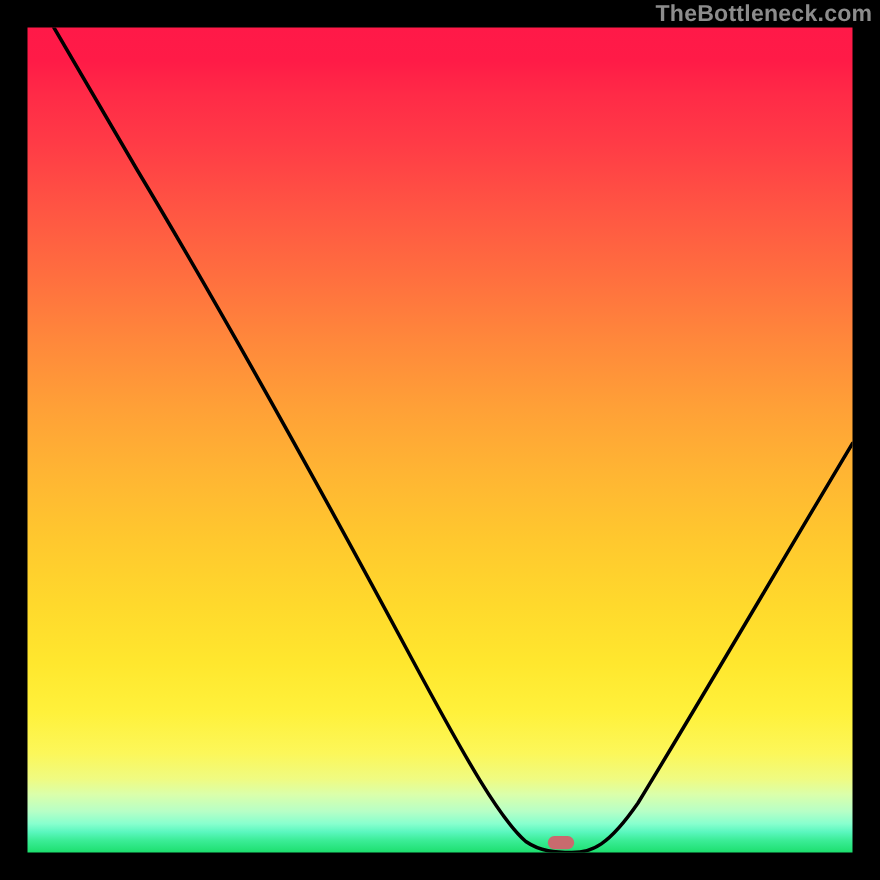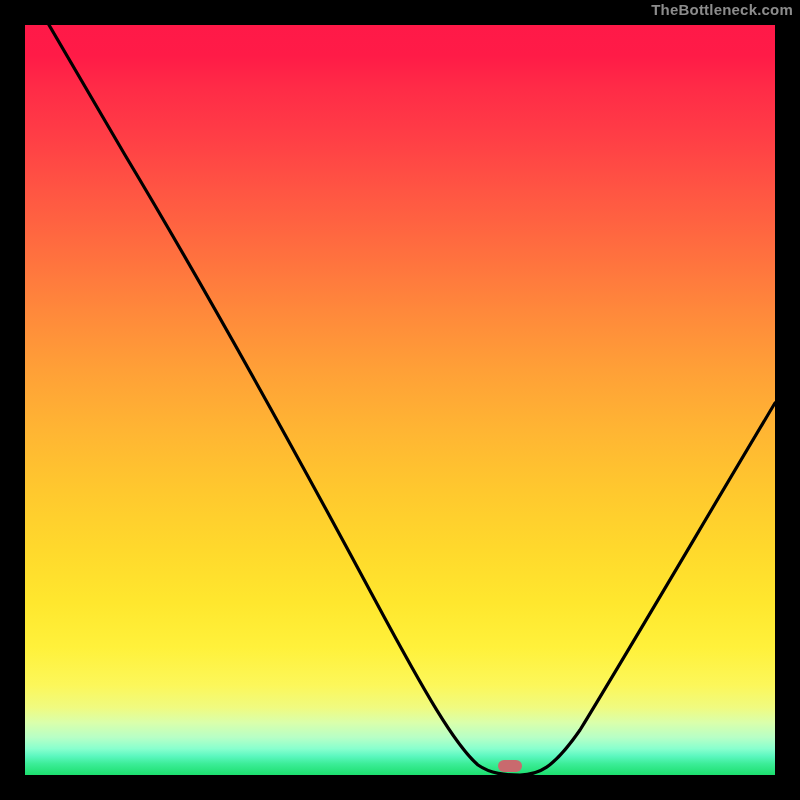--- a/index.html
+++ b/index.html
@@ -62,21 +62,21 @@
     height: 12px;
     border-radius: 6px;
     background: #c96a6e;
     transform: translate(-50%, -50%);
   }
   .watermark {
     position: absolute;
     top: 1px;
     right: 7px;
     font-family: Arial, Helvetica, sans-serif;
-    font-size: 15px;
+    font-size: 21px;
     font-weight: 600;
     color: #8c8c8c;
     letter-spacing: 0.2px;
   }
 </style>
 </head>
 <body>
 
 <div class="frame">
   <div class="plot">

